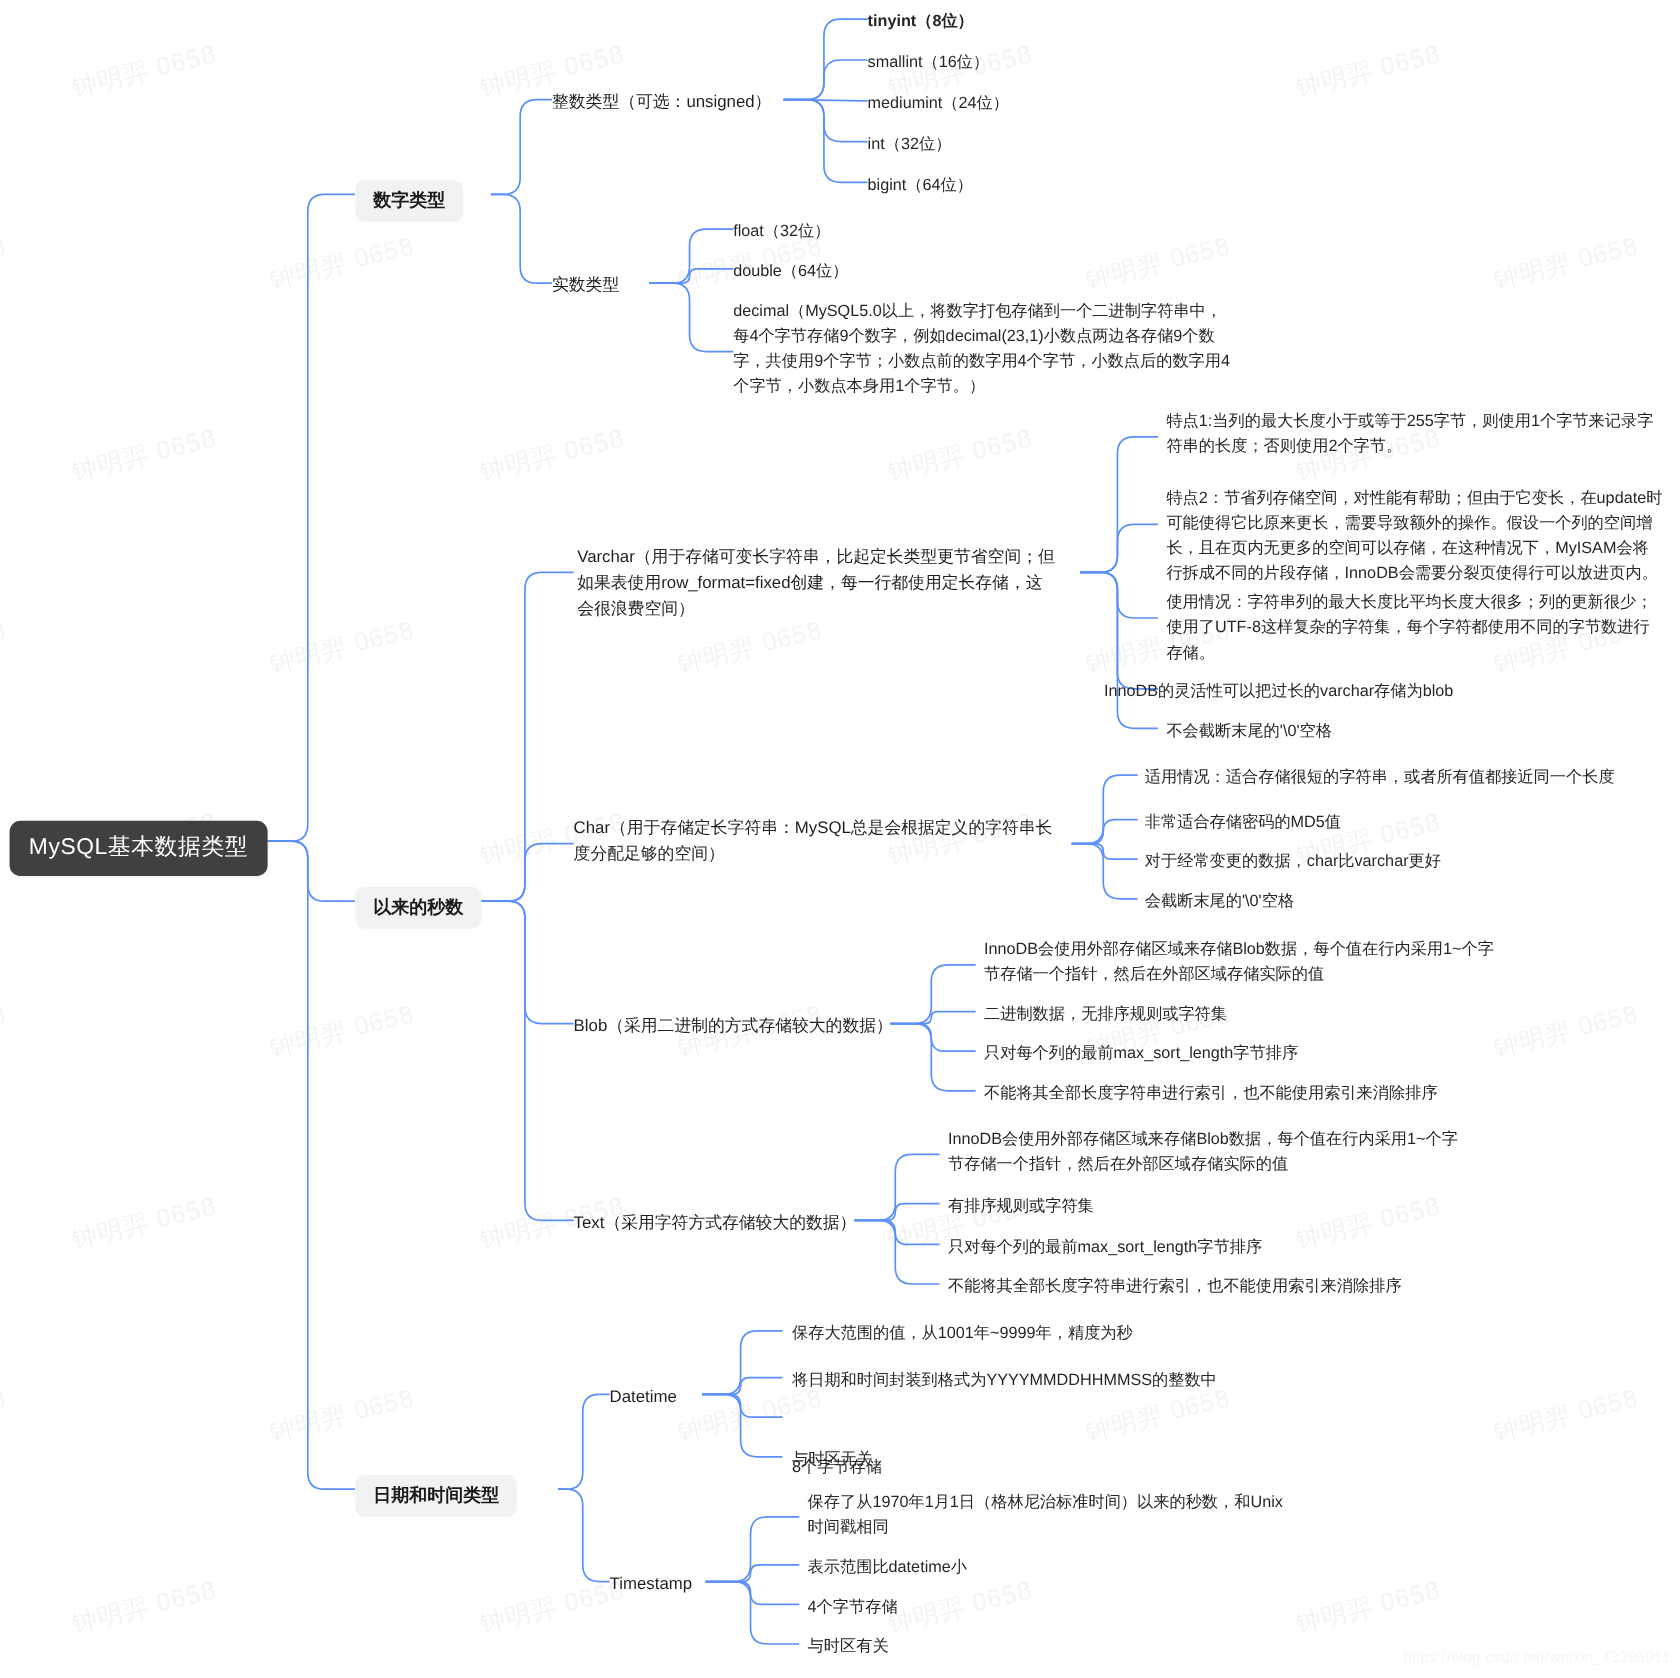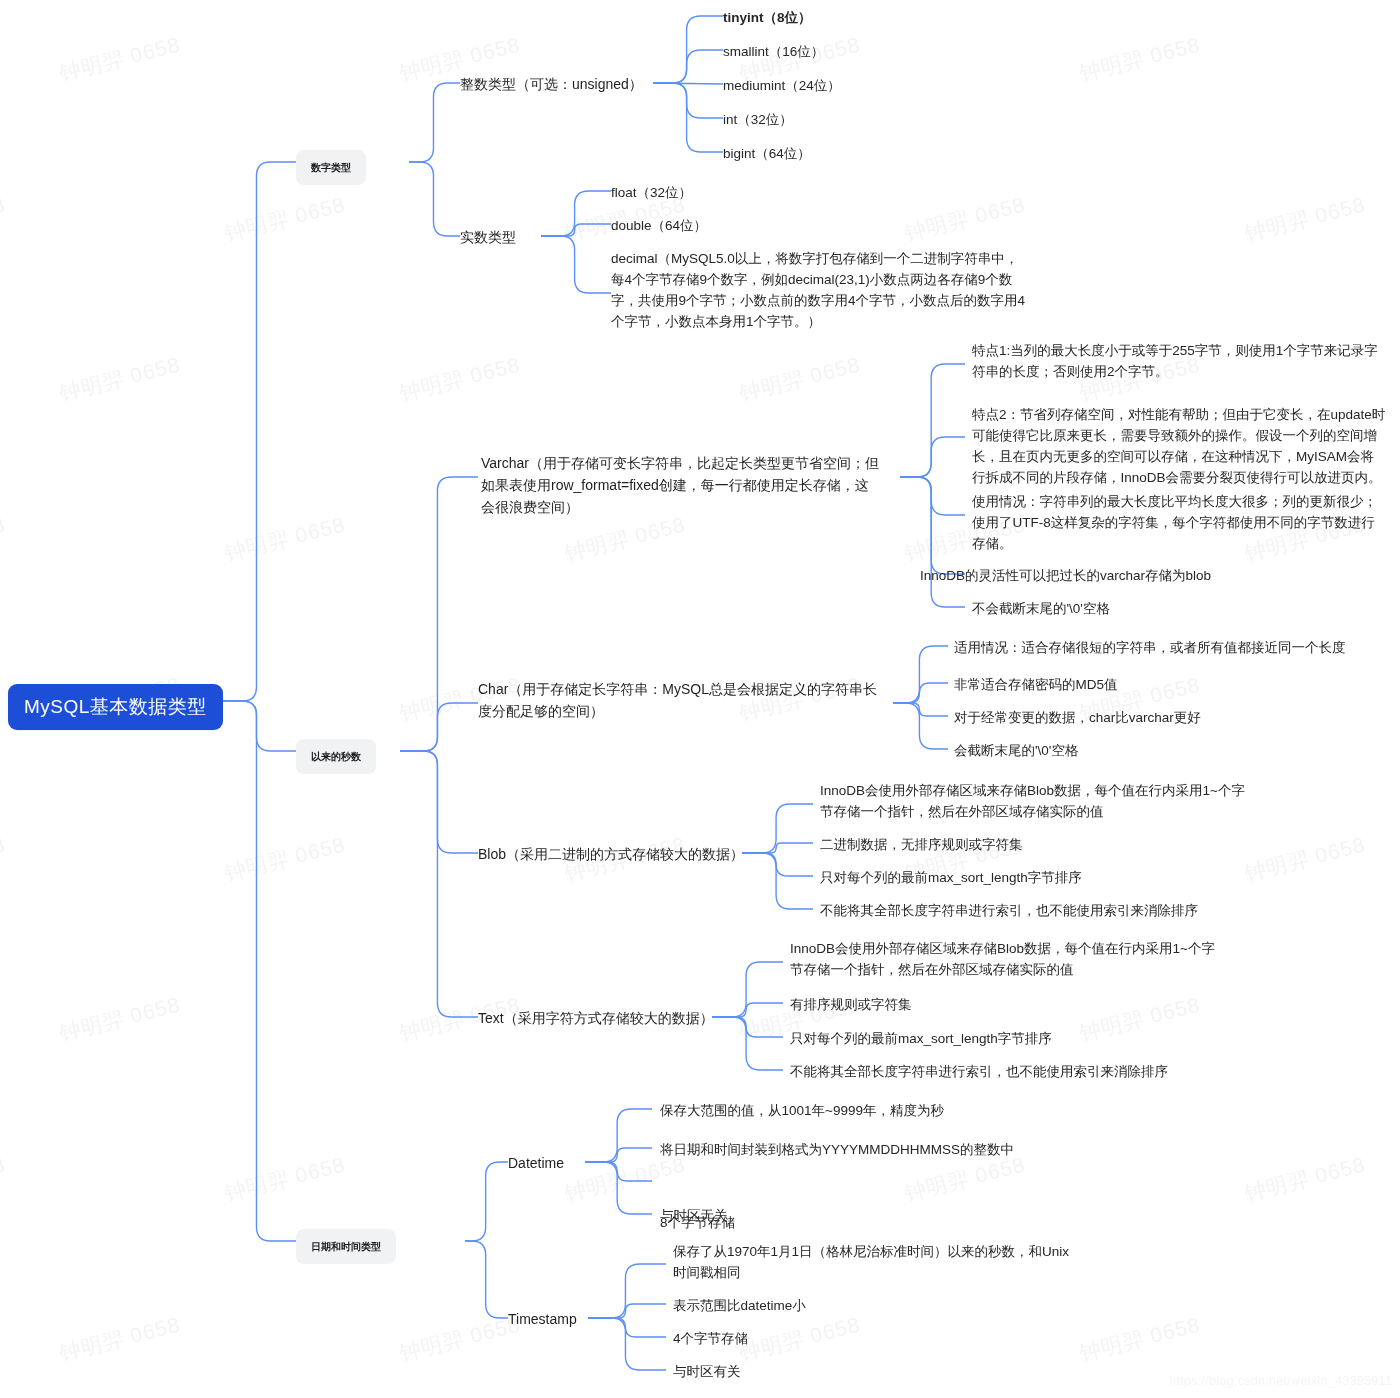--- a/index.html
+++ b/index.html
@@ -23,32 +23,32 @@
   #links{position:absolute;left:0;top:0;z-index:1;}
   #links path{fill:none;stroke:#5b8ff9;stroke-width:1.4;}
 
   
   .node{position:absolute;z-index:2;
     font-size:13.5px;line-height:21px;color:#1f1f1f;
     white-space:pre-wrap;}
   .node.leaf{color:#262626;}
 
   .root{
-    background:#1d4ed8;color:#ffffff;
+    background:#404040;color:#ffffff;
     border-radius:9px;
     font-size:19px;line-height:28px;
     padding:9px 16px;
     letter-spacing:.5px;
     box-shadow:0 1px 2px rgba(0,0,0,.06);
     white-space:nowrap;
   }
   .branch{
     background:#f1f2f4;color:#1b1b1b;
     border-radius:8px;
-    font-size:10px;line-height:23px;
+    font-size:15px;line-height:23px;
     padding:6px 15px;
     white-space:nowrap;
     font-weight:bold;
   }
   .sub{
     font-size:14px;line-height:22px;color:#1f1f1f;
     white-space:nowrap;
   }
   .wrapnode{white-space:normal;}
 

